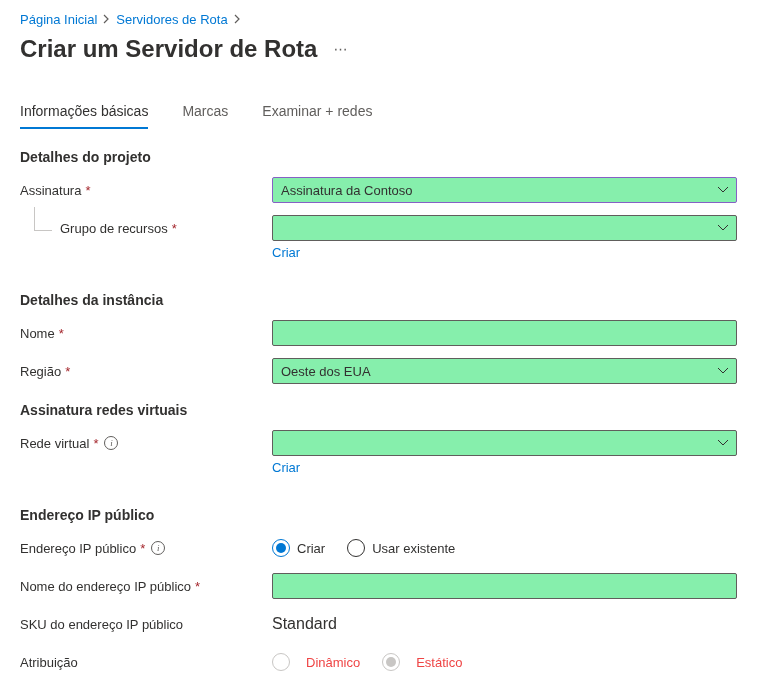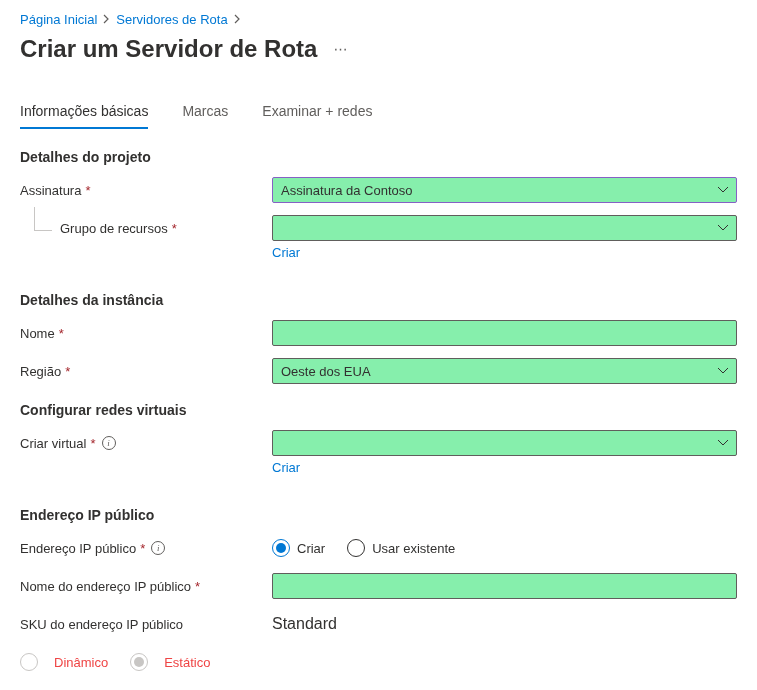--- a/index.html
+++ b/index.html
@@ -293,25 +293,25 @@
       </div>
       <span class="chevron">
         <svg width="12" height="8" viewBox="0 0 12 8">
             <path d="M1 1 L6 6 L11 1" stroke="#323130" stroke-width="1" fill="none"></path>
           </svg>
       </span>
     </div>
   </div>
 </div>
 
-<div class="section-title">Configurar redes virtuais</div>
+<div class="section-title">Assinatura redes virtuais</div>
 
 <div class="form-row tall">
   <div class="label-col">
-    <span>Criar virtual</span>
+    <span>Rede virtual</span>
       <span class="req">*</span>
     <span class="info-icon">i</span>
   </div>
   <div class="ctrl-col">
     <div class="select-wrapper">
       <div class="select-box">
         <span></span>
       </div>
       <span class="chevron">
         <svg width="12" height="8" viewBox="0 0 12 8">
@@ -362,20 +362,23 @@
 <div class="form-row">
   <div class="label-col">
     <span>SKU do endereço IP público</span>
   </div>
   <div class="ctrl-col">
     <span class="static-text">Standard</span>
   </div>
 </div>
 
 <div class="form-row">
+  <div class="label-col">
+    <span>Atribuição</span>
+  </div>
   <div class="ctrl-col">
     <div class="radio-group">
       <div class="radio-item disabled">
         <span class="radio-outer disabled"></span>
         <span>Dinâmico</span>
       </div>
       <div class="radio-item disabled">
         <span class="radio-outer disabled checked">
             <span class="radio-inner"></span>
           </span>

